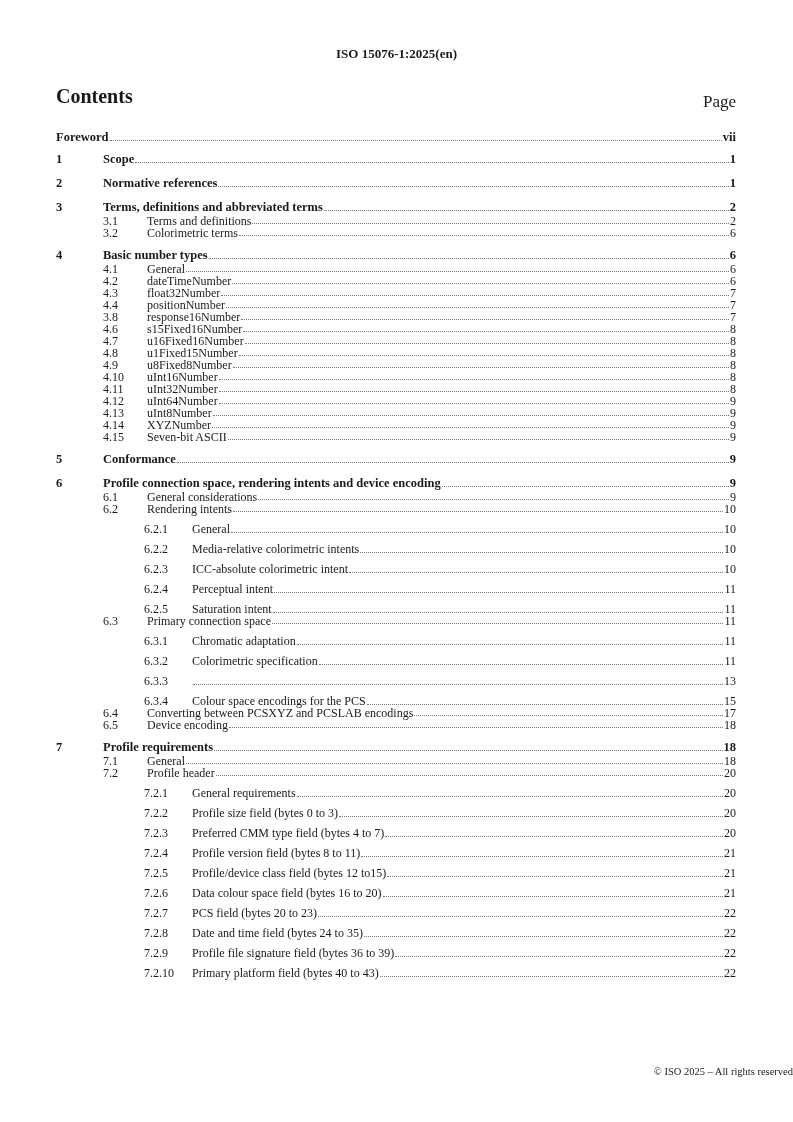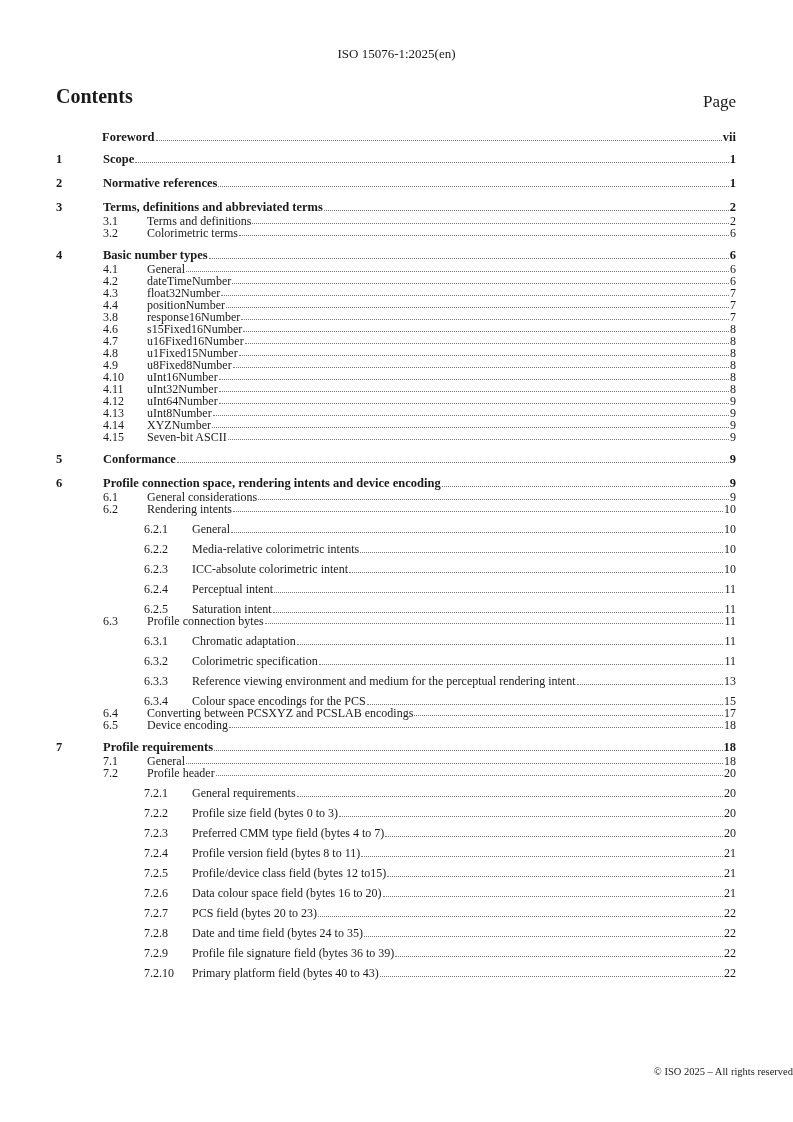--- a/index.html
+++ b/index.html
@@ -1,27 +1,27 @@
 <!DOCTYPE html>
 <html><head>
 <meta charset="utf-8">
 <style>
   html, body { margin: 0; padding: 0; background: #ffffff; }
   body { width: 793px; height: 1122px; position: relative; overflow: hidden;
          font-family: "DejaVu Serif", "Liberation Serif", serif; color: #1a1a1a; }
   .doc-id { position: absolute; top: 46px; left: 0; width: 793px; text-align: center;
-            font-size: 13px; font-weight: normal; font-family: "Liberation Serif", serif; }
+            font-size: 13px; font-weight: bold; font-family: "Liberation Serif", serif; }
   .contents-title { position: absolute; top: 85px; left: 56px; font-size: 20px; font-weight: bold;
                     font-family: "Liberation Serif", serif; }
   .page-label { position: absolute; top: 92px; right: 57px; font-size: 17px;
                 font-family: "Liberation Serif", serif; }
   .toc { position: absolute; top: 128px; left: 56px; width: 680px; }
   .row { position: relative; display: flex; align-items: baseline; white-space: nowrap;
          font-family: "Liberation Serif", serif; }
-  .row.l0 { font-size: 12.5px; font-weight: bold; height: 24px; line-height: 18px; margin-left: 46px; }
+  .row.l0 { font-size: 12.5px; font-weight: bold; height: 24px; line-height: 18px; }
   .row.l1 { font-size: 12.5px; font-weight: bold; height: 15px; line-height: 15px; margin-top: 9px; }
   .row.l1.first { margin-top: 0; }
   .row.l2 { font-size: 12px; height: 12px; line-height: 12px; align-items: flex-end; }
   .row.l3 { font-size: 12px; height: 12px; line-height: 12px; margin-top: 8px; }
   .num { display: inline-block; flex: none; }
   .row.l1 .num { width: 47px; }
   .row.l2 .num { width: 44px; margin-left: 47px; }
   .row.l3 .num { width: 48px; margin-left: 88px; }
   .title { flex: none; }
   .leader { flex: 1 1 auto; border-bottom: 1px dotted #777; margin: 0 1px 3px 1px; height: 1px; min-width: 4px; }
@@ -220,39 +220,38 @@
       <span class="pg">11</span>
     </div>
     <div class="row l3">
       <span class="num">6.2.5</span>
       <span class="title">Saturation intent</span>
       <span class="leader"></span>
       <span class="pg">11</span>
     </div>
     <div class="row l2">
       <span class="num">6.3</span>
-      <span class="title">Profile connection bytes</span>
+      <span class="title">Primary connection space</span>
       <span class="leader"></span>
       <span class="pg">11</span>
     </div>
     <div class="row l3">
       <span class="num">6.3.1</span>
       <span class="title">Chromatic adaptation</span>
       <span class="leader"></span>
       <span class="pg">11</span>
     </div>
     <div class="row l3">
       <span class="num">6.3.2</span>
       <span class="title">Colorimetric specification</span>
       <span class="leader"></span>
       <span class="pg">11</span>
     </div>
     <div class="row l3">
       <span class="num">6.3.3</span>
-      <span class="title">Reference viewing environment and medium for the perceptual rendering intent</span>
       <span class="leader"></span>
       <span class="pg">13</span>
     </div>
     <div class="row l3">
       <span class="num">6.3.4</span>
       <span class="title">Colour space encodings for the PCS</span>
       <span class="leader"></span>
       <span class="pg">15</span>
     </div>
     <div class="row l2">

